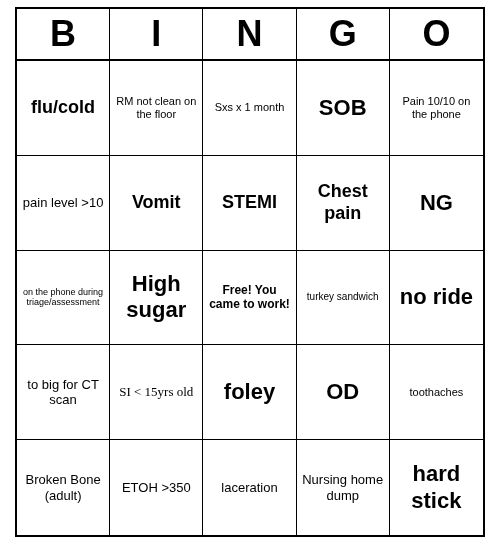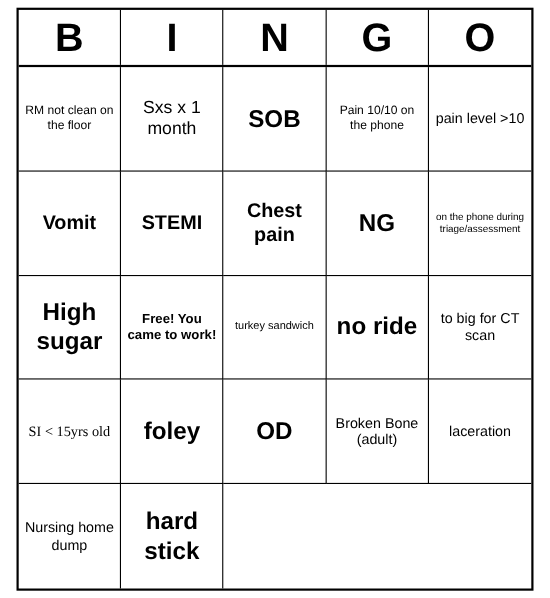--- a/index.html
+++ b/index.html
@@ -76,36 +76,39 @@
 
 <div class="bingo-container">
   <div class="bingo-header">
   <div class="bingo-header-cell">B</div>
       <div class="bingo-header-cell">I</div>
       <div class="bingo-header-cell">N</div>
       <div class="bingo-header-cell">G</div>
       <div class="bingo-header-cell">O</div>
     </div>
   <div class="bingo-grid">
+  <div class="bingo-cell" style="font-size: 18px; font-weight: bold;">flu/cold</div>
       <div class="bingo-cell" style="font-size: 11px;">RM not clean on the floor</div>
-      <div class="bingo-cell" style="font-size: 16px;">Sxs x 1 month</div>
+      <div class="bingo-cell" style="font-size: 11px;">Sxs x 1 month</div>
       <div class="bingo-cell" style="font-size: 22px; font-weight: bold;">SOB</div>
       <div class="bingo-cell" style="font-size: 11px;">Pain 10/10 on the phone</div>
       <div class="bingo-cell" style="font-size: 13px;">pain level &gt;10</div>
       <div class="bingo-cell" style="font-size: 18px; font-weight: bold;">Vomit</div>
       <div class="bingo-cell" style="font-size: 18px; font-weight: bold;">STEMI</div>
       <div class="bingo-cell" style="font-size: 18px; font-weight: bold;">Chest pain</div>
       <div class="bingo-cell" style="font-size: 22px; font-weight: bold;">NG</div>
       <div class="bingo-cell" style="font-size: 9px;">on the phone during triage/assessment</div>
       <div class="bingo-cell" style="font-size: 22px; font-weight: bold;">High sugar</div>
       <div class="bingo-cell" style="font-size: 12px; font-weight: bold;">Free! You came to work!</div>
       <div class="bingo-cell" style="font-size: 10px;">turkey sandwich</div>
       <div class="bingo-cell" style="font-size: 22px; font-weight: bold;">no ride</div>
       <div class="bingo-cell" style="font-size: 13px;">to big for CT scan</div>
       <div class="bingo-cell" style="font-size: 13px; font-family: Liberation Serif, serif;">SI &lt; 15yrs old</div>
       <div class="bingo-cell" style="font-size: 22px; font-weight: bold;">foley</div>
       <div class="bingo-cell" style="font-size: 22px; font-weight: bold;">OD</div>
+      <div class="bingo-cell" style="font-size: 11px;">toothaches</div>
       <div class="bingo-cell" style="font-size: 13px;">Broken Bone (adult)</div>
+      <div class="bingo-cell" style="font-size: 13px;">ETOH &gt;350</div>
       <div class="bingo-cell" style="font-size: 13px;">laceration</div>
       <div class="bingo-cell" style="font-size: 13px;">Nursing home dump</div>
       <div class="bingo-cell" style="font-size: 22px; font-weight: bold;">hard stick</div>
     </div>
 </div>
 
 </body></html>

